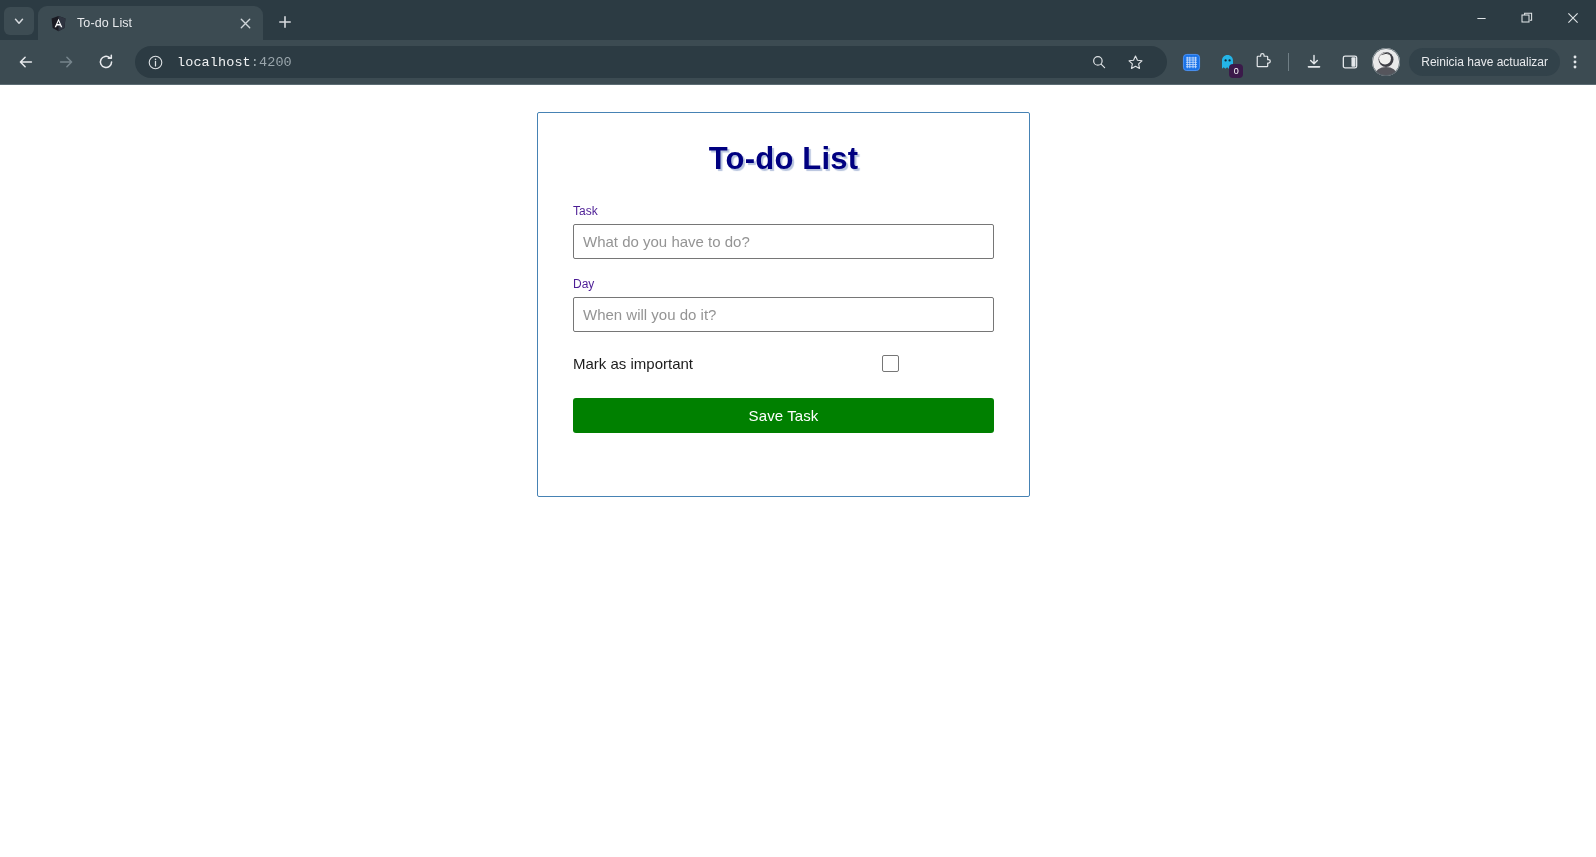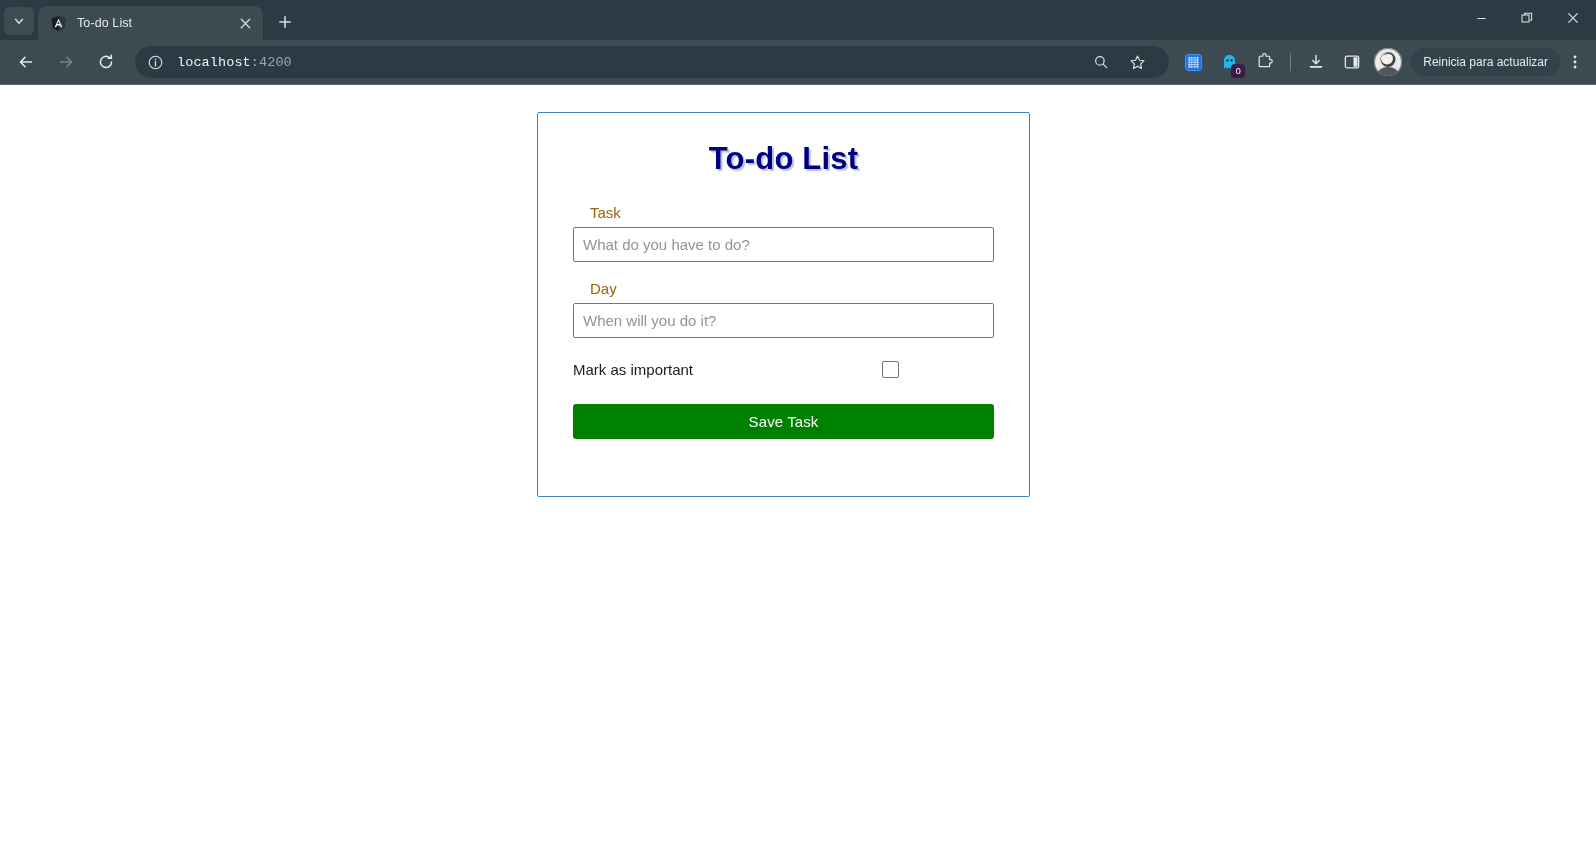--- a/index.html
+++ b/index.html
@@ -285,25 +285,25 @@
     text-shadow: 2px 2px 1px #b6c3dd;
     letter-spacing: 0.2px;
   }
 
   .form {
     padding: 0 35px;
     margin-top: 27px;
   }
 
   .field-label {
-    font-size: 15px;
-    color: #a16207;
+    font-size: 12px;
+    color: #4c1d95;
     display: block;
     margin-bottom: 6px;
-    margin-left: 17px;
+    margin-left: 0px;
   }
 
   .text-input {
     display: block;
     width: 100%;
     height: 35px;
     border: 1px solid #767676;
     border-radius: 2px;
     background: #ffffff;
     font-size: 15px;
@@ -515,21 +515,21 @@
           <rect width="30" height="30" fill="#e9e9ea"></rect>
           <circle cx="15" cy="12.5" r="7.5" fill="#3f3f46"></circle>
           <circle cx="14" cy="11.5" r="6" fill="#f0efee"></circle>
           <path d="M8.5 9 Q15 3 21.5 9.5 Q19 6.5 14.5 7 Q10.5 7.4 8.5 9 Z" fill="#2b2b30"></path>
           <ellipse cx="15" cy="28" rx="11" ry="8" fill="#55555c"></ellipse>
         </g>
         <circle cx="15" cy="15" r="13.6" fill="none" stroke="#55656c" stroke-width="0.8"></circle>
       </svg>
     </div>
 
-    <div class="update-pill">Reinicia para actualizar</div>
+    <div class="update-pill">Reinicia have actualizar</div>
 
     <div class="menu-btn">
       <svg width="16" height="16" viewBox="0 0 16 16">
         <circle cx="8" cy="3" r="1.45" fill="#e3e7ea"></circle>
         <circle cx="8" cy="8" r="1.45" fill="#e3e7ea"></circle>
         <circle cx="8" cy="13" r="1.45" fill="#e3e7ea"></circle>
       </svg>
     </div>
   </div>
 

